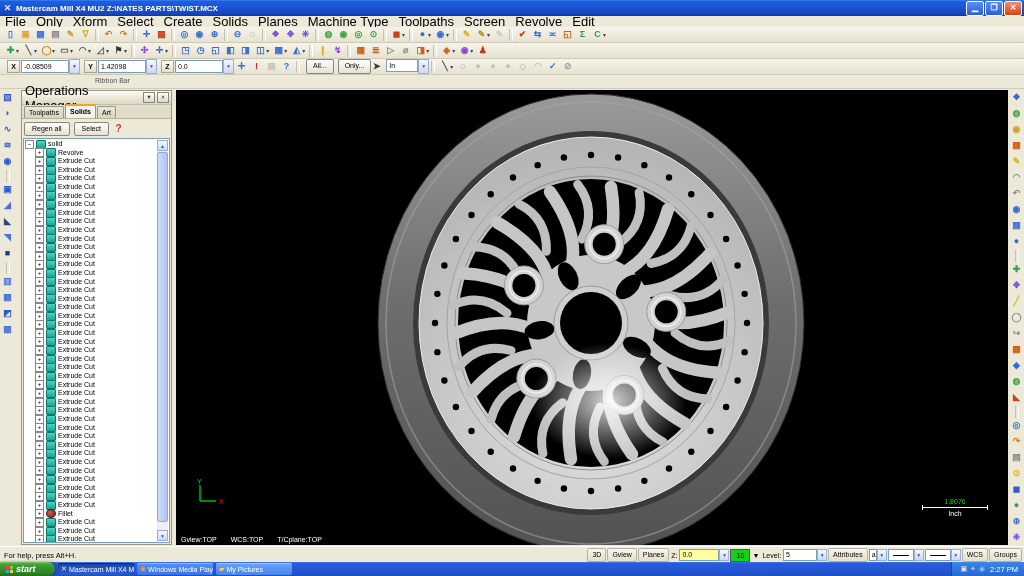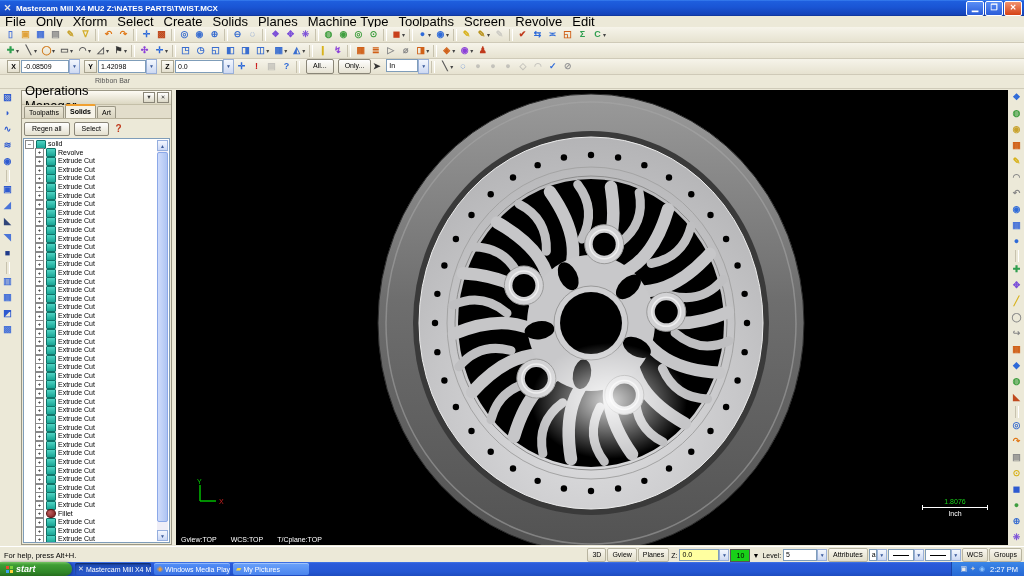--- a/index.html
+++ b/index.html
@@ -93,21 +93,21 @@
   .slbl{font-size:7px;padding:0 1px}
   .scombo{display:flex;height:12px}
   .scombo .v{border:1px solid #7f9db9;background:#fff;font-size:7px;line-height:10px;padding:0 2px;box-sizing:border-box;height:12px}
   .scombo .a{width:10px;height:12px;background:linear-gradient(180deg,#f4f8fe,#cdd9f2);border:1px solid #9ab0d8;
              box-sizing:border-box;font-size:5px;color:#3a5a9a;text-align:center;line-height:11px}
   .swatch{width:18px;height:11px;background:#18d018;border:1px solid #555;font-size:7px;text-align:center;line-height:11px}
   .linepv{width:22px;height:0;border-top:1px solid #000;margin:0 2px}
   
   #taskbar{left:0;top:562px;width:1024px;height:14px;
     background:linear-gradient(180deg,#4177e8 0%,#2a5ada 12%,#2456d2 70%,#1e4cc0 100%);display:flex;align-items:center}
-  #startbtn{height:14px;width:72px;border-radius:0 8px 8px 0;display:flex;align-items:center;gap:3px;padding-left:6px;box-sizing:border-box;
+  #startbtn{height:14px;width:55px;border-radius:0 8px 8px 0;display:flex;align-items:center;gap:3px;padding-left:6px;box-sizing:border-box;
     background:linear-gradient(180deg,#74c463 0%,#3f9e35 20%,#2f8527 75%,#256e1e 100%);
     color:#fff;font-weight:bold;font-style:italic;font-size:9px;box-shadow:1px 0 3px rgba(0,0,0,.4)}
   .flag{width:7px;height:7px;position:relative}
   .flag i{position:absolute;width:3px;height:3px}
   .flag i:nth-child(1){left:0;top:0;background:#e84a30}
   .flag i:nth-child(2){left:4px;top:0;background:#7ad13b}
   .flag i:nth-child(3){left:0;top:4px;background:#3aa0f0}
   .flag i:nth-child(4){left:4px;top:4px;background:#ffd23a}
   .task{height:12px;width:76px;margin-left:3px;border-radius:2px;display:flex;align-items:center;gap:2px;padding:0 3px;box-sizing:border-box;
         background:linear-gradient(180deg,#5490f8,#3a72e4);color:#fff;font-size:7px;white-space:nowrap;overflow:hidden;

